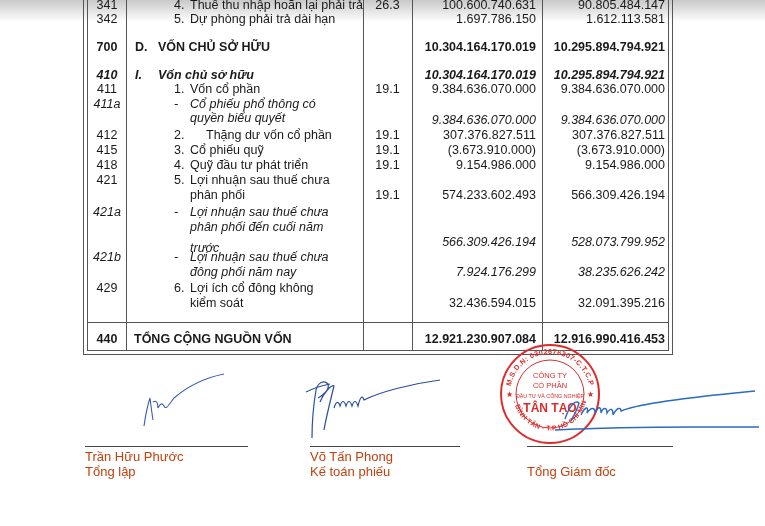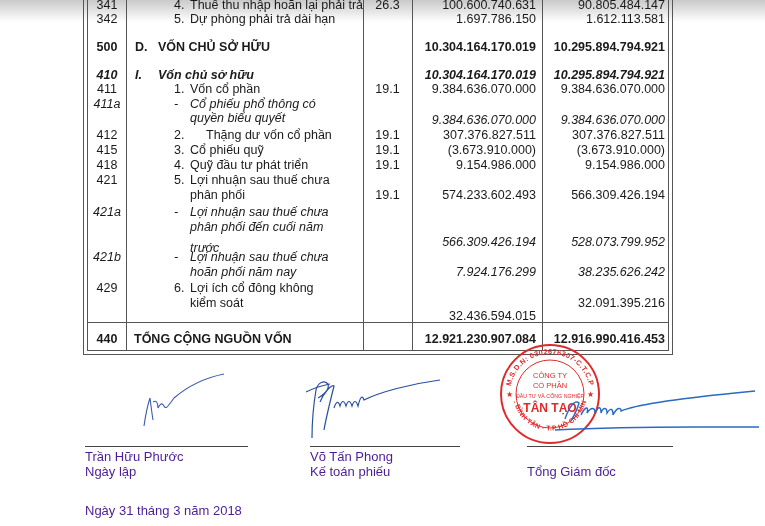--- a/index.html
+++ b/index.html
@@ -34,21 +34,21 @@
   .note { position:absolute; left:363px; width:49px; text-align:center; }
   .v1 { position:absolute; left:412px; width:124px; text-align:right; }
   .v2 { position:absolute; left:542px; width:123px; text-align:right; }
   .bold { font-weight:bold; }
   .ital { font-style:italic; }
   .num { position:absolute; }
   .lbl { position:absolute; }
 
   
   .sigline { position:absolute; height:1px; background:#444; }
-  .sigtext { position:absolute; font-size:13px; line-height:15px; color:#4c1d95; }
+  .sigtext { position:absolute; font-size:13px; line-height:15px; color:#c2410c; }
   .sigdraw { position:absolute; }
   .stamp { position:absolute; left:498px; top:342px; width:104px; height:104px; }
 </style>
 </head>
 <body>
 
 <div class="topshade"></div>
 
 <div class="sheet">
 
@@ -76,21 +76,21 @@
     <span class="desc">
       <span class="num" style="left:48px">5.</span>
       <span class="lbl" style="left:64px; white-space:nowrap">Dự phòng phải trả dài hạn</span>
     </span>
     <span class="note"></span>
     <span class="v1">1.697.786.150</span>
     <span class="v2">1.612.113.581</span>
   </div>
 
   <div class="row bold" style="top:40px">
-    <span class="code">500</span>
+    <span class="code">700</span>
     <span class="desc">
       <span class="num" style="left:9px">D.</span>
       <span class="lbl" style="left:32px; white-space:nowrap">VỐN CHỦ SỞ HỮU</span>
     </span>
     <span class="note"></span>
     <span class="v1">10.304.164.170.019</span>
     <span class="v2">10.295.894.794.921</span>
   </div>
 
   <div class="row bold ital" style="top:68px">
@@ -181,51 +181,51 @@
     </span>
     <span class="v1" style="top:30px">566.309.426.194</span>
     <span class="v2" style="top:30px">528.073.799.952</span>
   </div>
 
   <div class="row ital" style="top:250px">
     <span class="code">421b</span>
     <span class="desc">
       <span class="num" style="left:48px">-</span>
       <span class="lbl" style="left:64px; white-space:nowrap">Lợi nhuận sau thuế chưa</span>
-      <span class="lbl" style="left:64px; top:15px; white-space:nowrap">hoãn phối năm nay</span>
+      <span class="lbl" style="left:64px; top:15px; white-space:nowrap">đông phối năm nay</span>
     </span>
     <span class="v1" style="top:15px">7.924.176.299</span>
     <span class="v2" style="top:15px">38.235.626.242</span>
   </div>
 
   <div class="row" style="top:281px">
     <span class="code">429</span>
     <span class="desc">
       <span class="num" style="left:48px">6.</span>
       <span class="lbl" style="left:64px; white-space:nowrap">Lợi ích cổ đông không</span>
       <span class="lbl" style="left:64px; top:15px; white-space:nowrap">kiểm soát</span>
     </span>
-    <span class="v1" style="top:28px">32.436.594.015</span>
+    <span class="v1" style="top:15px">32.436.594.015</span>
     <span class="v2" style="top:15px">32.091.395.216</span>
   </div>
 
   <div class="row bold" style="top:332px">
     <span class="code">440</span>
     <span class="desc" style="left:134px">TỔNG CỘNG NGUỒN VỐN</span>
     <span class="note"></span>
     <span class="v1">12.921.230.907.084</span>
     <span class="v2">12.916.990.416.453</span>
   </div>
 
   <svg class="sigdraw" style="left:138px; top:372px" width="90" height="60" viewBox="0 0 90 60">
     <path d="M6 54 C8 40 10 32 12 26 M12 26 C13 34 14 42 15 48 M15 30 C18 28 20 30 20 36 C22 32 24 30 26 34 C28 38 30 34 36 26 C50 14 66 6 86 2" fill="none" stroke="#3a5cae" stroke-width="1.1"></path>
   </svg>
   <div class="sigline" style="left:85px; top:446px; width:163px"></div>
   <div class="sigtext" style="left:85px; top:449px">Trần Hữu Phước</div>
-  <div class="sigtext" style="left:85px; top:464px">Ngày lập</div>
+  <div class="sigtext" style="left:85px; top:464px">Tổng lập</div>
 
   <svg class="sigdraw" style="left:300px; top:372px" width="160" height="70" viewBox="0 0 160 70">
     <path d="M12 66 C12 50 14 30 16 18 C18 10 24 8 28 12 C30 18 22 24 18 26 M20 30 C24 20 32 12 34 14 C30 30 26 46 24 58 M34 36 C36 30 38 28 40 34 C42 28 44 28 46 34 C48 28 50 28 52 34 C54 28 56 28 58 34 C60 26 62 22 64 28 C80 20 110 12 140 8" fill="none" stroke="#2a4fa0" stroke-width="1.2"></path>
     <path d="M6 20 C14 16 20 14 30 12" fill="none" stroke="#2a4fa0" stroke-width="1.1"></path>
   </svg>
   <div class="sigline" style="left:310px; top:446px; width:150px"></div>
   <div class="sigtext" style="left:310px; top:449px">Võ Tấn Phong</div>
   <div class="sigtext" style="left:310px; top:464px">Kế toán phiếu</div>
 
   <svg class="stamp" viewBox="0 0 104 104">
@@ -249,14 +249,13 @@
     <text x="52" y="70" font-family="Liberation Sans, sans-serif" font-size="12" font-weight="bold" fill="#e02a2a" text-anchor="middle">TÂN TẠO</text>
   </svg>
 
   <svg class="sigdraw" style="left:555px; top:385px" width="210" height="55" viewBox="0 0 210 55">
     <path d="M10 34 C14 22 20 14 24 18 C22 26 18 32 16 36 M26 30 C30 22 34 20 32 28 C36 22 40 22 40 28 C44 20 46 22 46 28 C48 22 52 22 52 28 C56 22 58 24 58 30 C62 22 66 22 66 26 C80 20 120 14 180 8 L200 6" fill="none" stroke="#2a6bbf" stroke-width="1.4"></path>
     <path d="M0 45 C40 43 100 42 140 42 C170 42 190 42 204 42" fill="none" stroke="#2a6bbf" stroke-width="1.3"></path>
   </svg>
   <div class="sigline" style="left:527px; top:446px; width:146px"></div>
   <div class="sigtext" style="left:527px; top:464px">Tổng Giám đốc</div>
 
-  <div class="sigtext" style="left:85px; top:503px">Ngày 31 tháng 3 năm 2018</div>
 </div>
 
 </body></html>

